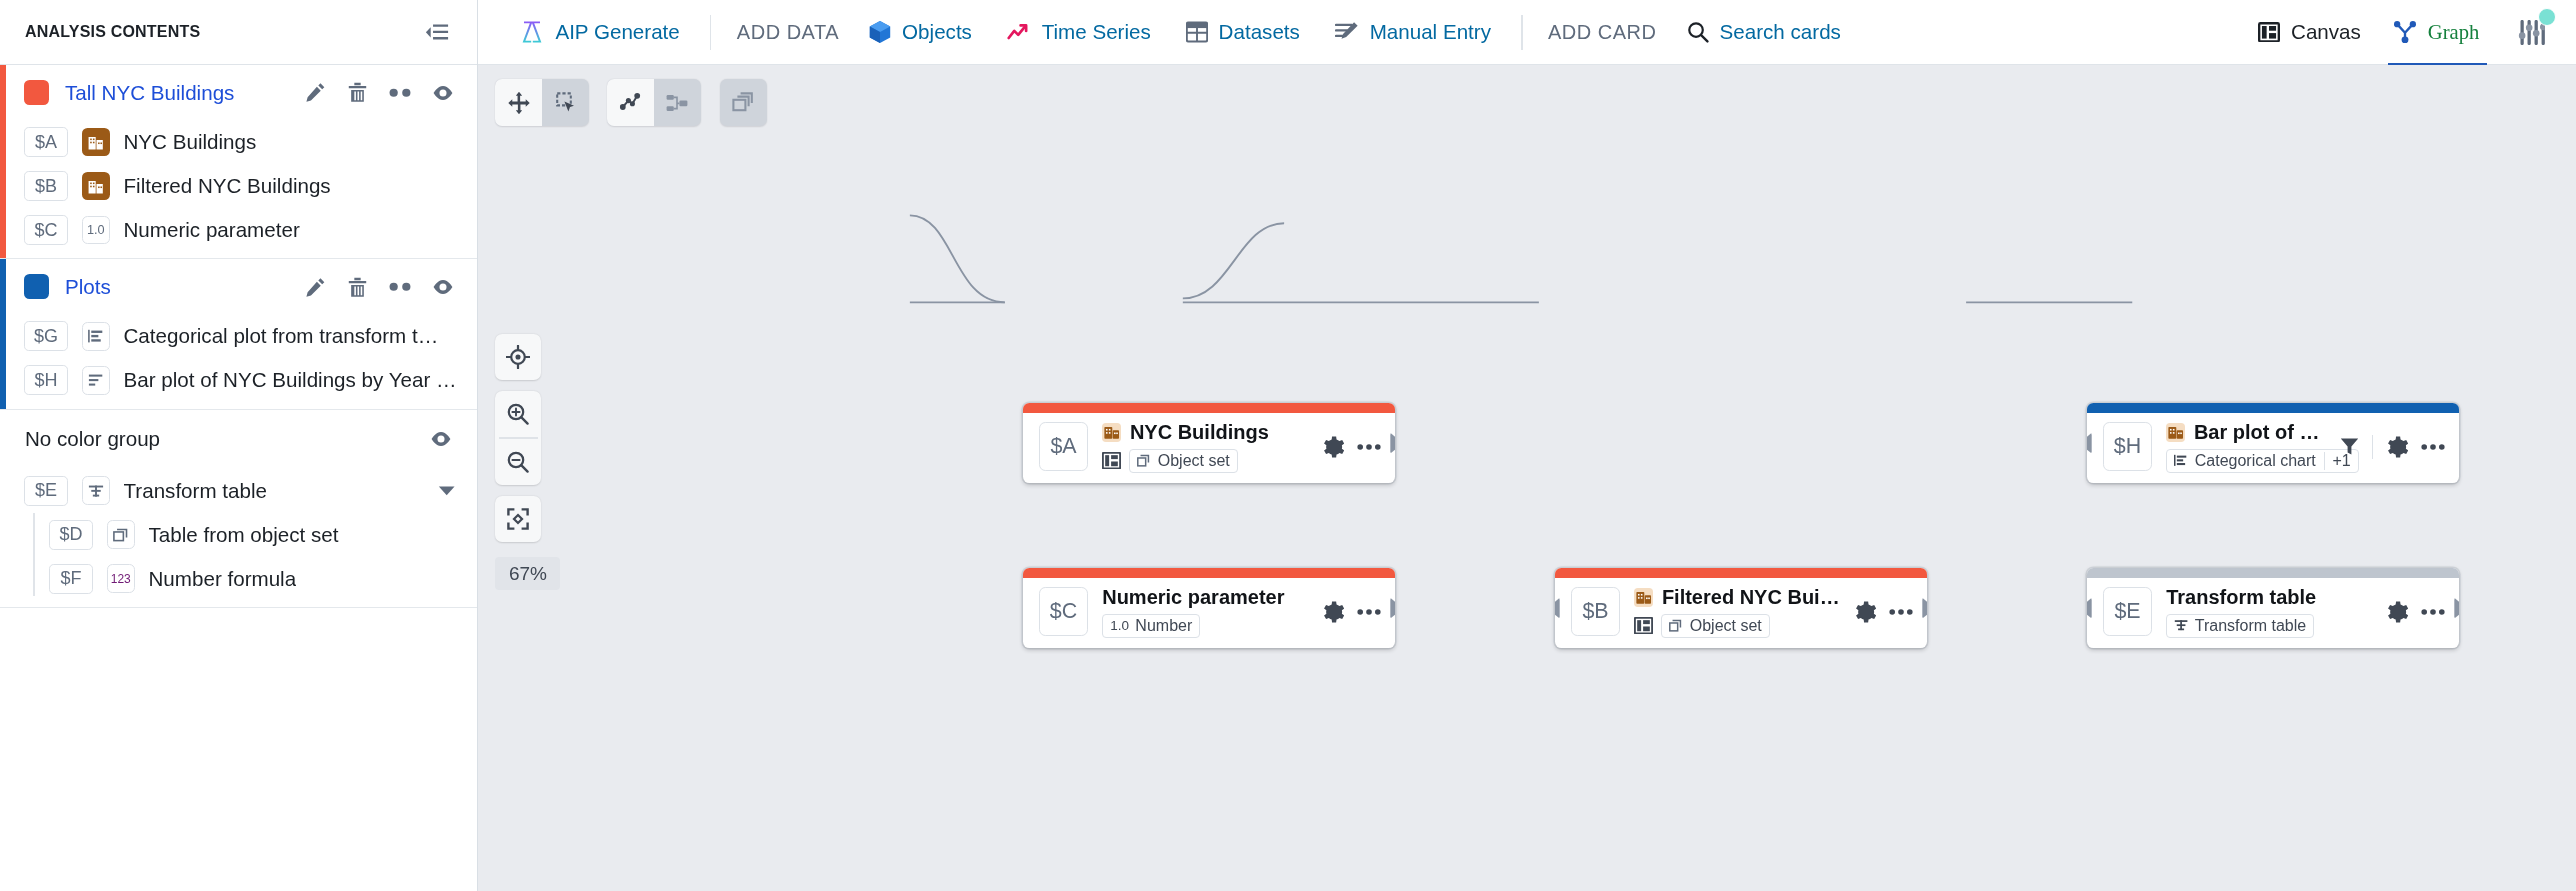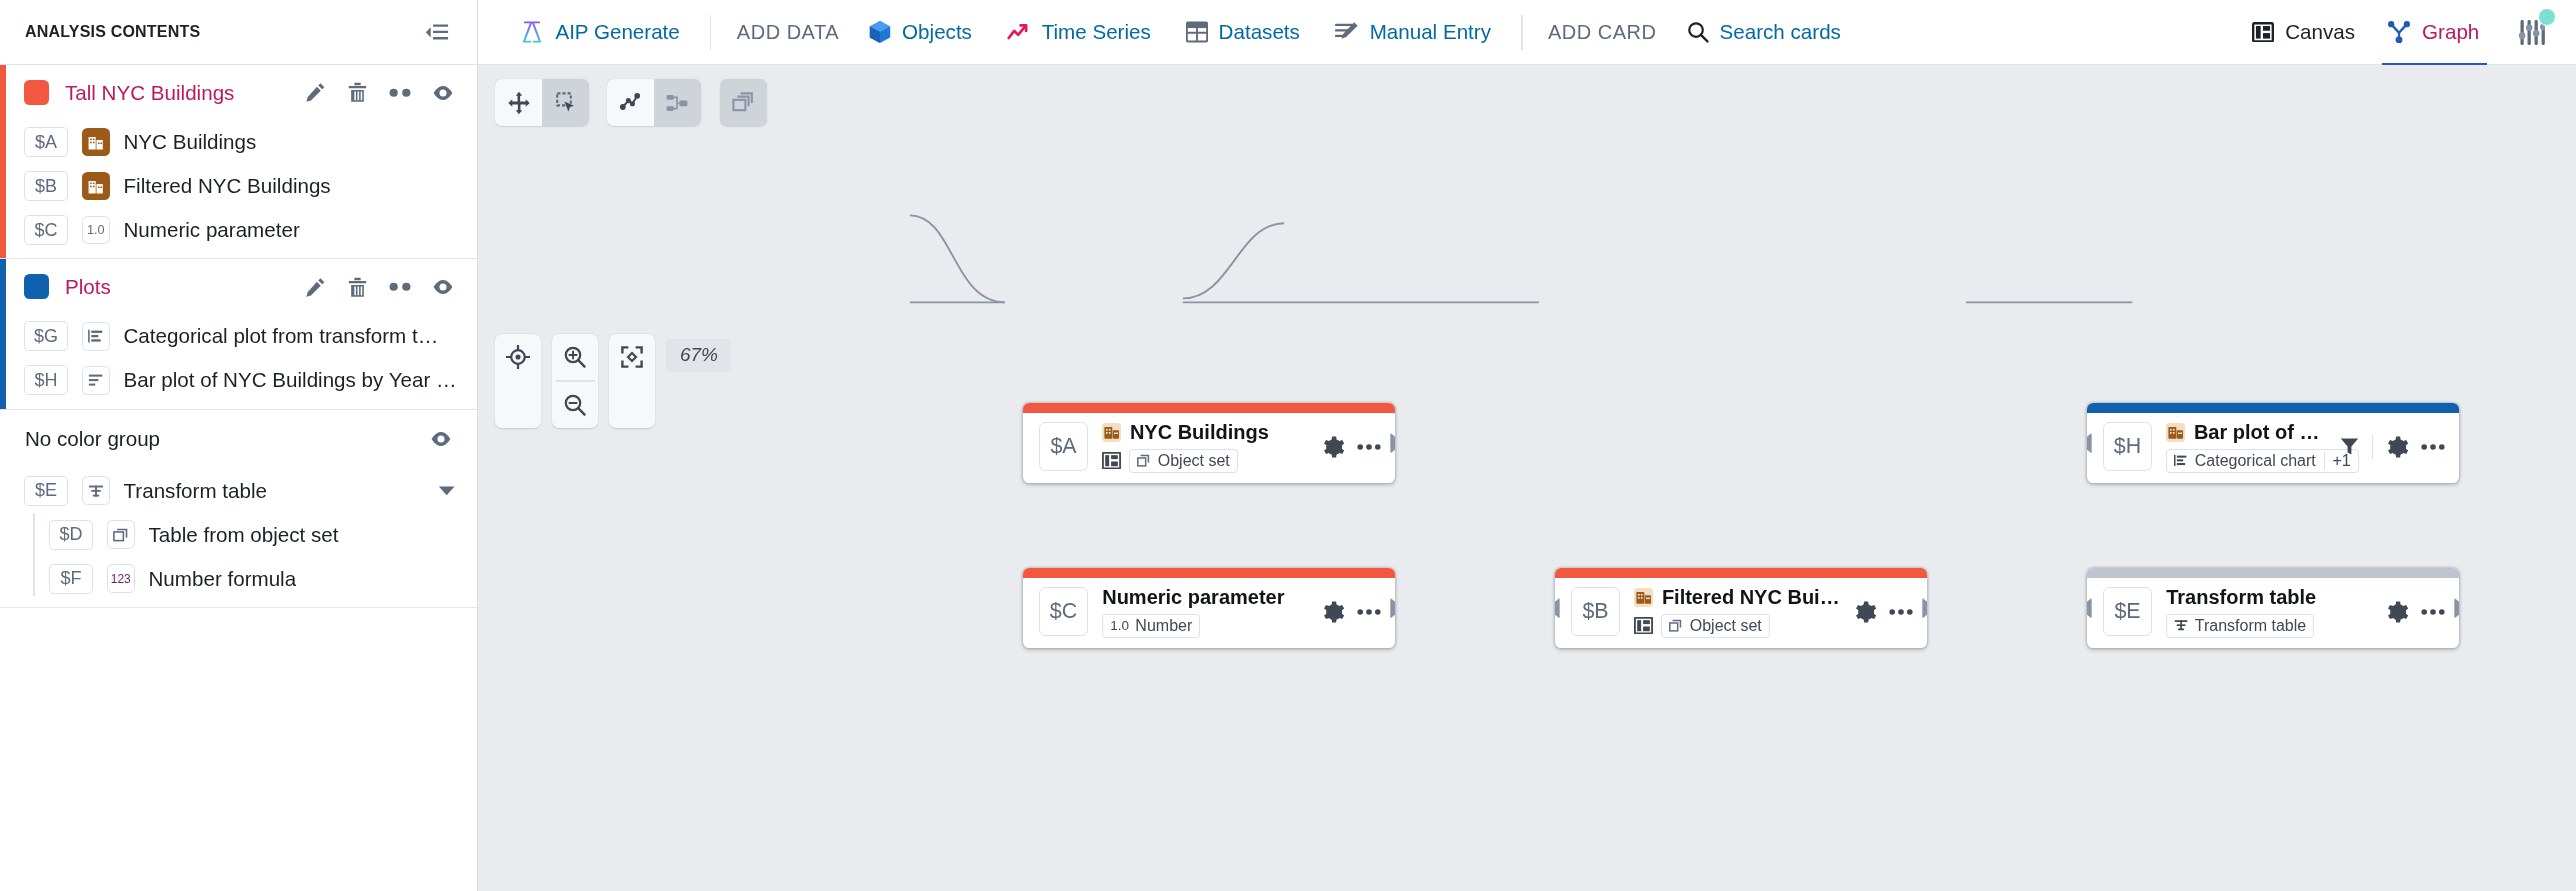--- a/index.html
+++ b/index.html
@@ -49,21 +49,21 @@
   .newgroup-left span { font-size: 20.6px; color: #1c2127; }
 
   .group { border-bottom: 1.6px solid #e4e8ec; position: relative; }
   .group-stripe { position: absolute; left: 0; top: 0; bottom: 0; width: 6.3px; }
   .group-head {
     height: 55px; display: flex; align-items: center; justify-content: space-between;
     padding: 0 22px 0 24px;
   }
   .group-head-left { display: flex; align-items: center; gap: 16px; }
   .swatch { width: 25px; height: 25px; border-radius: 5.5px; }
-  .group-name { font-size: 20.6px; color: #be185d; }
+  .group-name { font-size: 20.6px; color: #1d4ed8; }
   .group-actions { display: flex; align-items: center; gap: 17.4px; }
   .ic-btn { width: 25px; height: 25px; display: flex; align-items: center; justify-content: center; cursor: pointer; }
 
   .card-row {
     height: 44px; display: flex; align-items: center; gap: 13.5px; padding-left: 24px;
     cursor: pointer;
   }
   .card-row.indent { padding-left: 49px; }
   .card-row:last-child { margin-bottom: 6.3px; }
   .rid {
@@ -98,21 +98,21 @@
     height: 65px; display: flex; align-items: center; border-bottom: 1.6px solid #dfe4e9;
     background: #fff; padding-left: 25px; padding-right: 22px; flex: 0 0 65px;
   }
   .tb-item { display: flex; align-items: center; gap: 11px; padding: 0 17.4px; height: 44px; cursor: pointer; }
   .tb-item span { font-size: 20.6px; color: #0369a1; white-space: nowrap; }
   .tb-label { font-size: 20px; color: #5f6b7c; letter-spacing: 0.5px; padding: 0 12.7px; white-space: nowrap; }
   .tb-sep { width: 1.6px; height: 35px; background: #dfe4e9; margin: 0 12.7px; }
   .tb-spacer { flex: 1; }
   .tab { display: flex; align-items: center; gap: 11px; padding: 0 16px; height: 69px; position: relative; cursor: pointer; }
   .tab span { font-size: 20.6px; color: #1c2127; }
-  .tab.active span { color: #be185d; }
+  .tab.active span { color: #15803d; font-family: Liberation Serif, serif; }
   .tab.active::after {
     content: ""; position: absolute; left: 11px; right: 8px; bottom: 0; height: 4px; background: #2059b8;
   }
   .settings-badge { position: relative; width: 46px; height: 46px; display: flex; align-items: center; justify-content: center; cursor: pointer; margin-left: 12.7px; }
   .badge-dot {
     position: absolute; top: -0.8px; right: -2.4px; width: 18px; height: 18px; border-radius: 50%;
     background: #7ae1d4; border: 1.6px solid #fff;
   }
 
   
@@ -122,21 +122,21 @@
   .tool-cluster { position: absolute; display: flex; gap: 0; }
   .tool-group {
     display: flex; background: #cfd4db; border-radius: 7.1px; overflow: hidden;
     box-shadow: 0 0.8px 1.6px rgba(17,20,24,.12);
   }
   .tool-btn {
     width: 47px; height: 47px; display: flex; align-items: center; justify-content: center; cursor: pointer;
   }
   .tool-btn.on { background: #f7f8f9; }
 
-  .zoom-stack { position: absolute; left: 507px; top: 625px; display: flex; flex-direction: row; gap: 11px; font-style: italic; }
+  .zoom-stack { position: absolute; left: 507px; top: 625px; display: flex; flex-direction: column; gap: 11px; }
   .zs-box {
     width: 46px; background: #f7f8f9; border-radius: 7.1px; box-shadow: 0 0.8px 1.6px rgba(17,20,24,.15);
     display: flex; flex-direction: column; overflow: hidden;
   }
   .zs-btn { height: 46px; display: flex; align-items: center; justify-content: center; cursor: pointer; }
   .zs-div { height: 1.6px; background: #dfe3e8; margin: 0 3.2px; }
   .zoom-pct {
     width: 65px; height: 33px; background: #e1e4e9; border-radius: 4px;
     display: flex; align-items: center; justify-content: center;
     font-size: 19px; color: #404854; margin-top: 4.7px;

